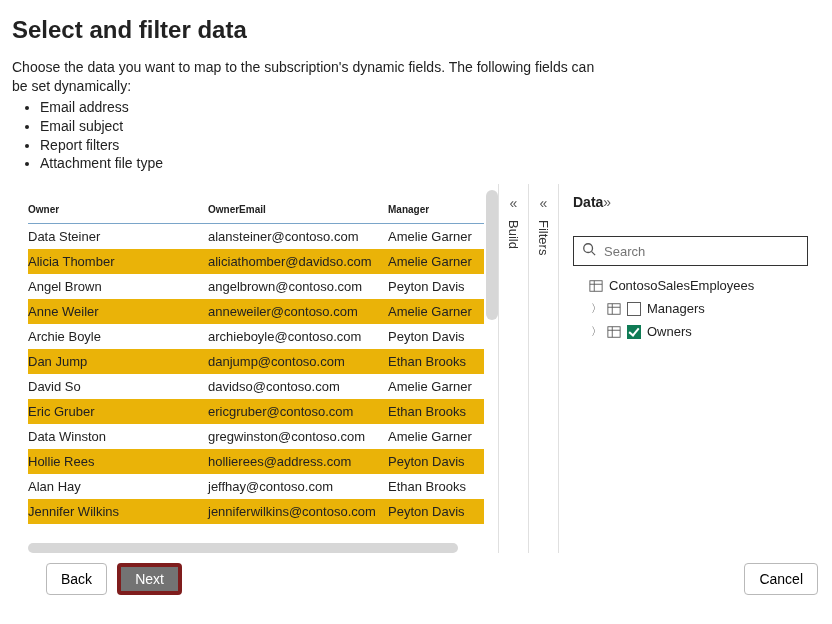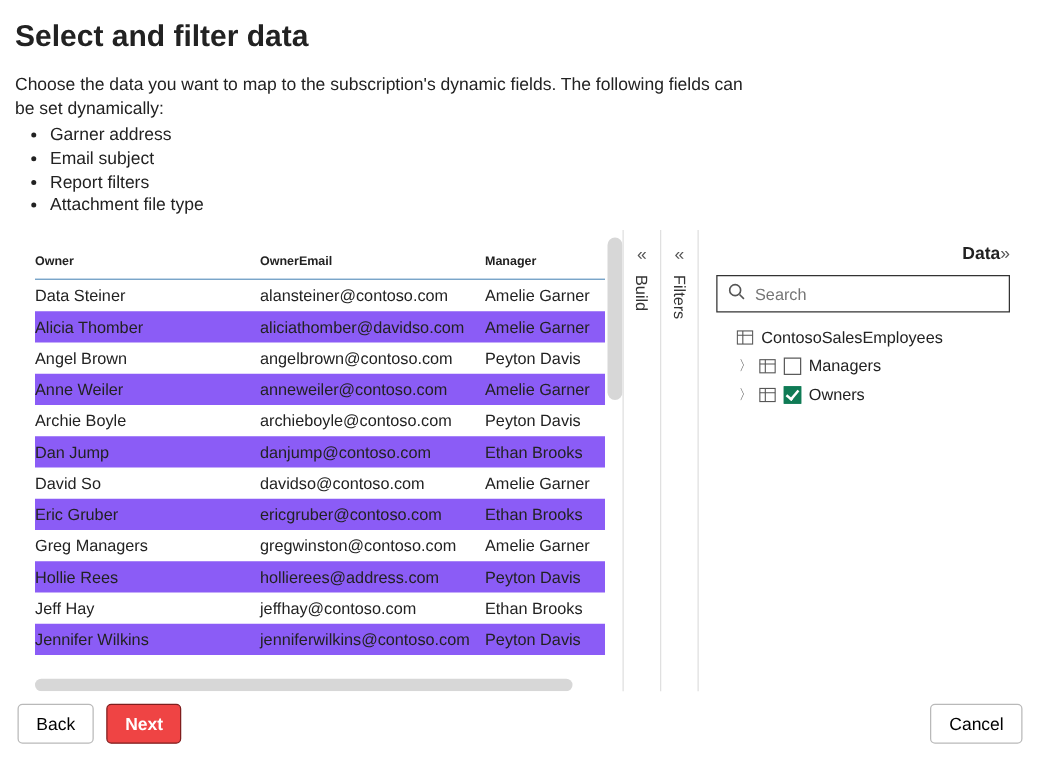--- a/index.html
+++ b/index.html
@@ -10,66 +10,66 @@
   ul.dyn { margin: 2px 0 10px 30px; padding: 0; font-size: 14px; }
   ul.dyn li { margin: 0; line-height: 1.35; }
 
   .workspace { display: flex; border-top: 1px solid #fff; margin-top: 2px; height: 370px; }
   
   .table-pane { position: relative; flex: 0 0 488px; padding: 14px 14px 0 18px; overflow: hidden; }
   .table-scroll { height: 340px; overflow: hidden; position: relative; }
   table { border-collapse: collapse; width: 100%; table-layout: fixed; }
   th { text-align: left; font-size: 10px; font-weight: 600; padding: 6px 6px 8px 0; border-bottom: 1px solid #7aa5c9; }
   td { font-size: 13px; padding: 5px 6px 5px 0; vertical-align: top; word-break: break-word; }
-  tr.striped td { background: #8b5cf6; }
+  tr.striped td { background: #eab308; }
   th.c0, td.c0 { width: 180px; }
   th.c1, td.c1 { width: 180px; }
   th.c2, td.c2 { width: 110px; }
 
   .vthumb { position: absolute; right: 0; top: 6px; width: 12px; height: 130px; background: #d7d7d7; border-radius: 6px; }
   .hthumb { position: absolute; left: 18px; bottom: 0; width: 430px; height: 10px; background: #d7d7d7; border-radius: 5px; }
 
   
   .rail { width: 30px; border-left: 1px solid #e0e0e0; display: flex; flex-direction: column; align-items: center; padding-top: 12px; background: #fff; }
   .rail .chevrons { color: #555; font-size: 14px; line-height: 1; cursor: pointer; }
   .rail .vlabel { writing-mode: vertical-rl; transform: rotate(0deg); font-size: 13px; margin-top: 10px; color: #333; }
 
   
   .data-pane { flex: 1; border-left: 1px solid #e0e0e0; padding: 10px 14px 10px 14px; position: relative; }
-  .data-head { display: flex; justify-content: flex-end; align-items: center; margin-bottom: 10px; }
+  .data-head { display: flex; justify-content: flex-start; align-items: center; margin-bottom: 26px; }
   .data-head .title { font-size: 14px; font-weight: 600; }
   .expand-icon { color: #555; font-size: 14px; cursor: pointer; }
   .search { display: flex; align-items: center; border: 1px solid #333; height: 30px; padding: 0 8px; margin-bottom: 8px; }
   .search svg { width: 14px; height: 14px; margin-right: 6px; }
   .search input { border: none; outline: none; flex: 1; font-size: 13px; background: transparent; }
 
   .tree { font-size: 13px; }
   .tree-row { display: flex; align-items: center; gap: 6px; padding: 4px 16px; cursor: pointer; }
   .tree-row.indent1 { padding-left: 18px; }
   .chev { width: 10px; text-align: center; color: #555; font-size: 11px; }
   .tbl-icon svg { width: 14px; height: 14px; display: block; }
   .cb { width: 14px; height: 14px; border: 1px solid #5b5b5b; display: inline-flex; align-items: center; justify-content: center; }
   .cb.checked { background: #0f7b55; border-color: #0f7b55; }
   .cb.checked::after { content: ""; width: 4px; height: 8px; border: solid #fff; border-width: 0 2px 2px 0; transform: rotate(40deg); margin-top: -2px; }
 
   
   .footer { display: flex; justify-content: space-between; align-items: center; padding: 10px 14px 16px 14px; }
-  .footer .left, .footer .right { display: flex; gap: 10px; }
+  .footer .left, .footer .right { display: flex; gap: 10px; margin-left: 32px; }
   button.btn { height: 32px; padding: 0 14px; font-size: 14px; border-radius: 4px; cursor: pointer; }
   button.secondary { background: #fff; border: 1px solid #b9b9b9; }
-  button.primary { background: #ef4444; border: 1px solid #7f1d1d; color: #fff; font-weight: 700; }
+  button.primary { background: #737373; border: 4px solid #7f1d1d; color: #fff; font-weight: 400; }
 </style>
 </head>
 <body>
 
 <div class="page">
   <h1>Select and filter data</h1>
   <p class="intro">Choose the data you want to map to the subscription's dynamic fields. The following fields can be set dynamically:</p>
   <ul class="dyn">
-    <li>Garner address</li>
+    <li>Email address</li>
     <li>Email subject</li>
     <li>Report filters</li>
     <li>Attachment file type</li>
   </ul>
 
   <div class="workspace">
 
     <div class="table-pane">
       <div class="table-scroll">
         <table>
@@ -115,31 +115,31 @@
                 <td class="c0">David So</td>
                 <td class="c1">davidso@contoso.com</td>
                 <td class="c2">Amelie Garner</td>
               </tr>
               <tr class="striped">
                 <td class="c0">Eric Gruber</td>
                 <td class="c1">ericgruber@contoso.com</td>
                 <td class="c2">Ethan Brooks</td>
               </tr>
               <tr>
-                <td class="c0">Greg Managers</td>
+                <td class="c0">Data Winston</td>
                 <td class="c1">gregwinston@contoso.com</td>
                 <td class="c2">Amelie Garner</td>
               </tr>
               <tr class="striped">
                 <td class="c0">Hollie Rees</td>
                 <td class="c1">hollierees@address.com</td>
                 <td class="c2">Peyton Davis</td>
               </tr>
               <tr>
-                <td class="c0">Jeff Hay</td>
+                <td class="c0">Alan Hay</td>
                 <td class="c1">jeffhay@contoso.com</td>
                 <td class="c2">Ethan Brooks</td>
               </tr>
               <tr class="striped">
                 <td class="c0">Jennifer Wilkins</td>
                 <td class="c1">jenniferwilkins@contoso.com</td>
                 <td class="c2">Peyton Davis</td>
               </tr>
             </tbody>
         </table>

